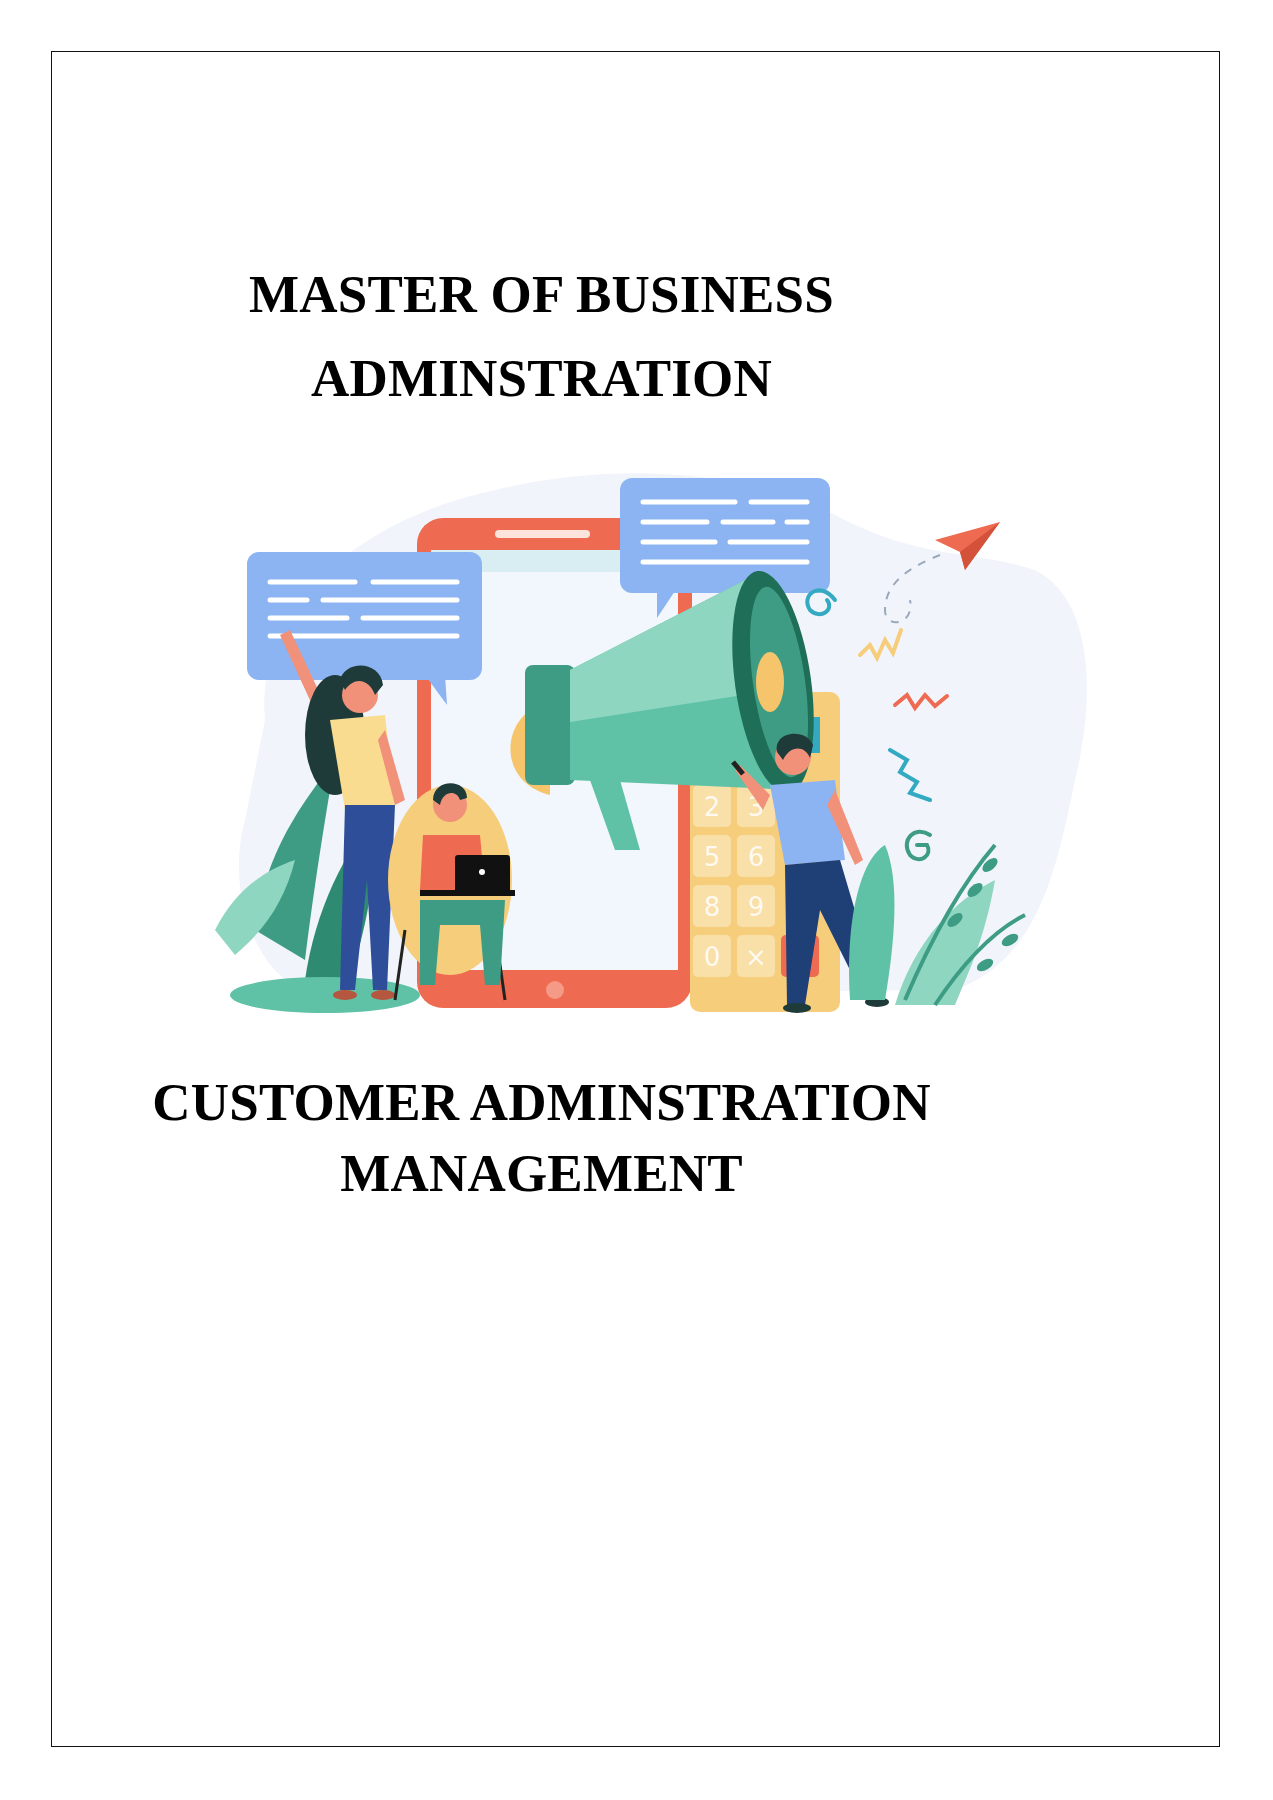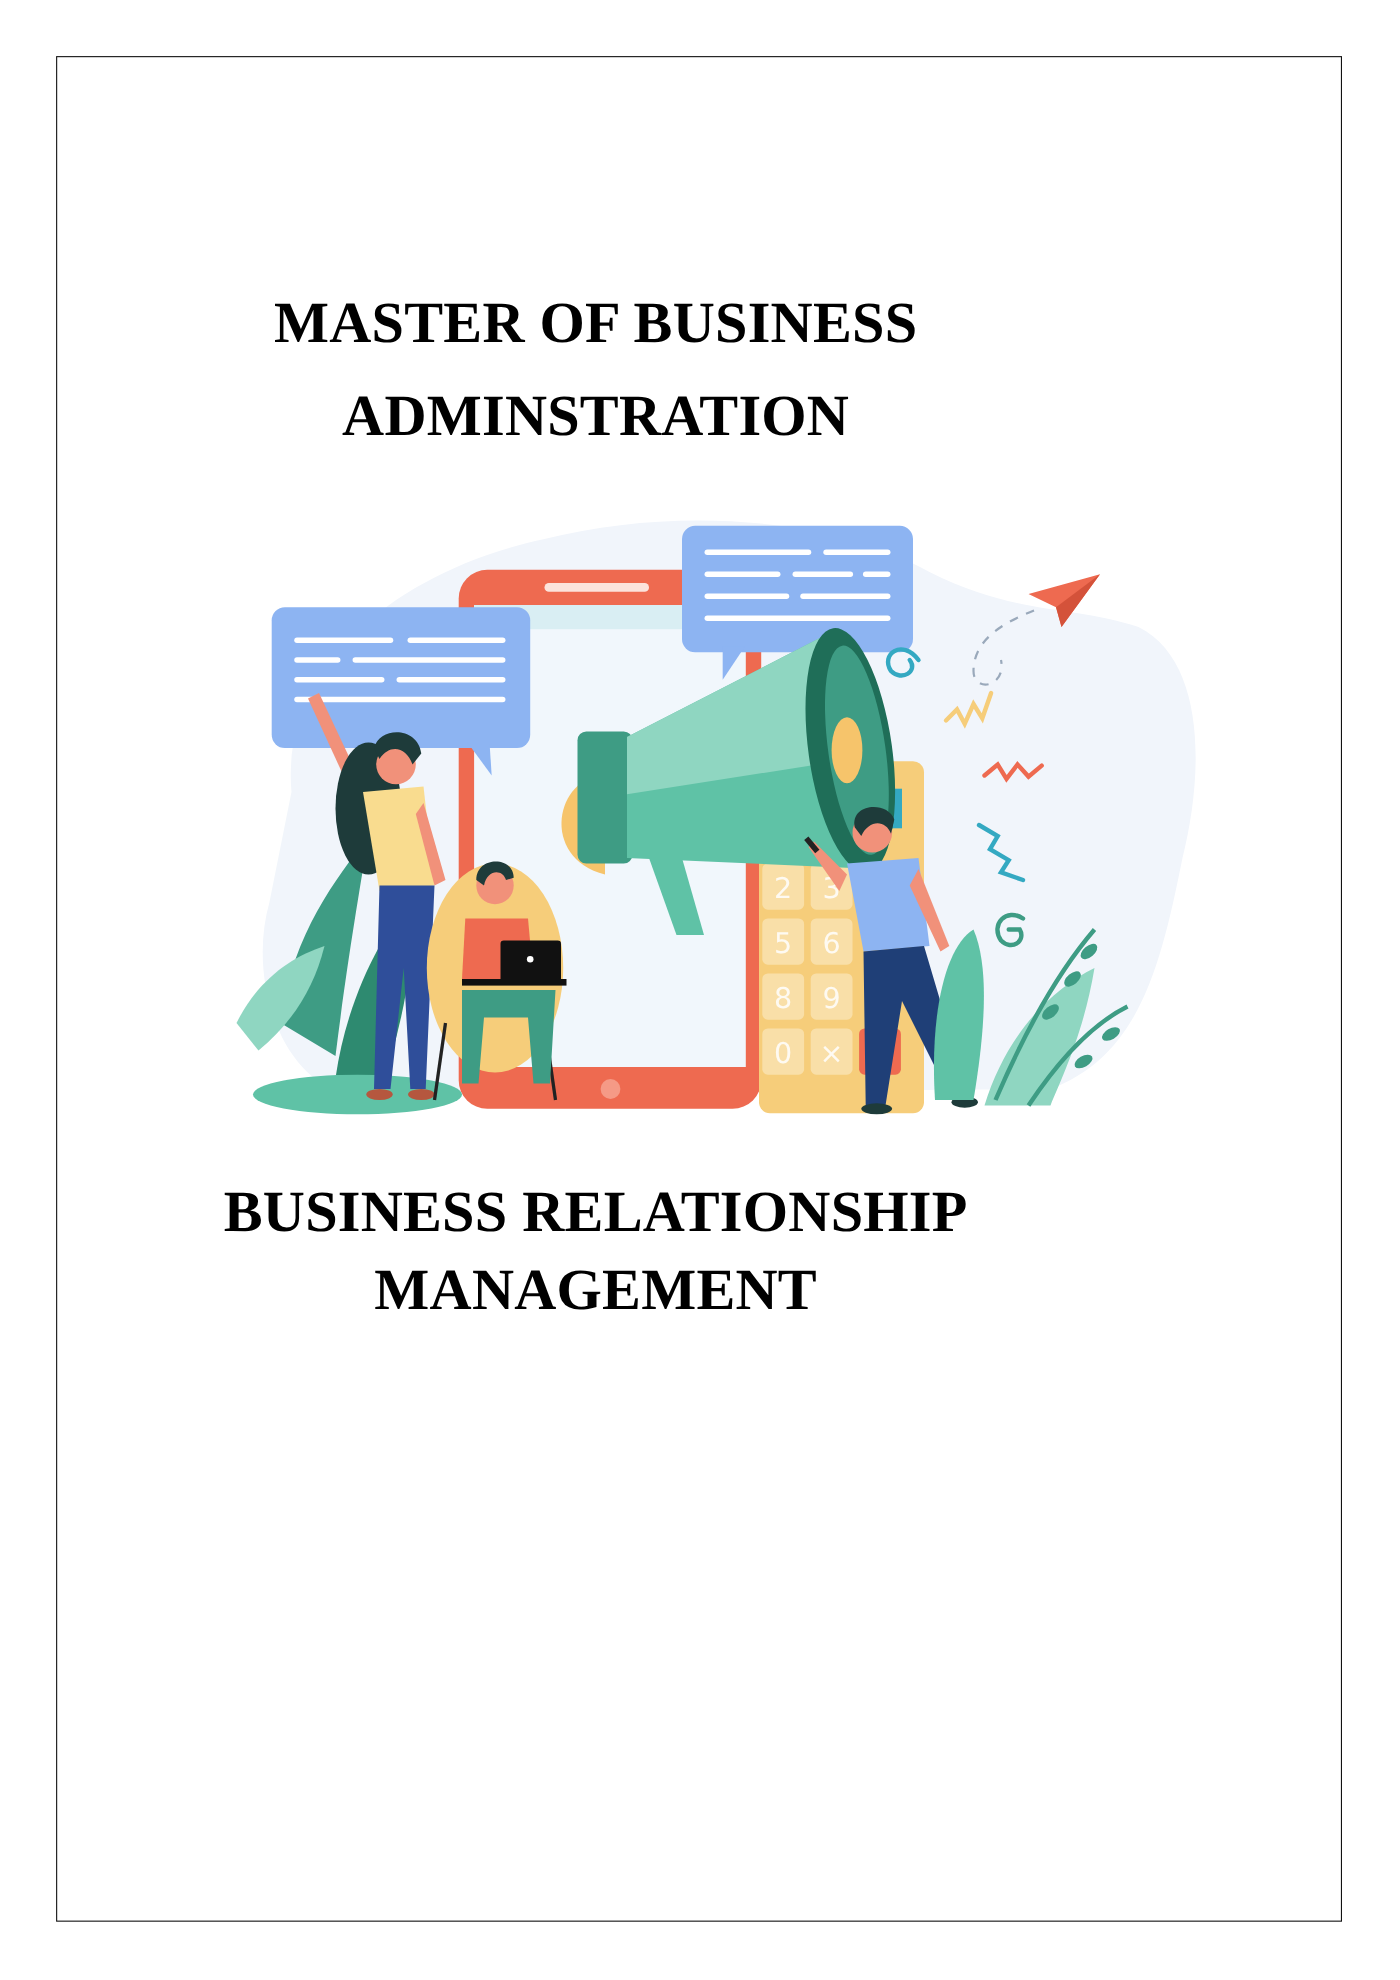--- a/index.html
+++ b/index.html
@@ -183,14 +183,14 @@
     <g fill="none" stroke-width="4" stroke-linecap="round">
       <path d="M640 140 C625 120 605 135 615 150 C625 160 640 150 632 140" stroke="#34A9C2"></path>
       <path d="M665 195 L675 185 L682 198 L690 180 L698 193 L706 170" stroke="#F6CD7A"></path>
       <path d="M700 245 L712 235 L720 248 L730 235 L740 246 L752 236" stroke="#EE6A50"></path>
       <path d="M695 290 L712 300 L705 312 L722 322 L715 333 L735 340" stroke="#34A9C2"></path>
       <path d="M735 375 C720 365 705 380 715 395 C725 405 738 395 732 385 L722 385" stroke="#3E9C84"></path>
     </g>
   </svg>
 </div>
 
-<h1 id="s1" class="title">BUSINESS RELATIONSHIP</h1>
+<h1 id="s1" class="title">CUSTOMER ADMINSTRATION</h1>
 <h1 id="s2" class="title">MANAGEMENT</h1>
 
 </body></html>

